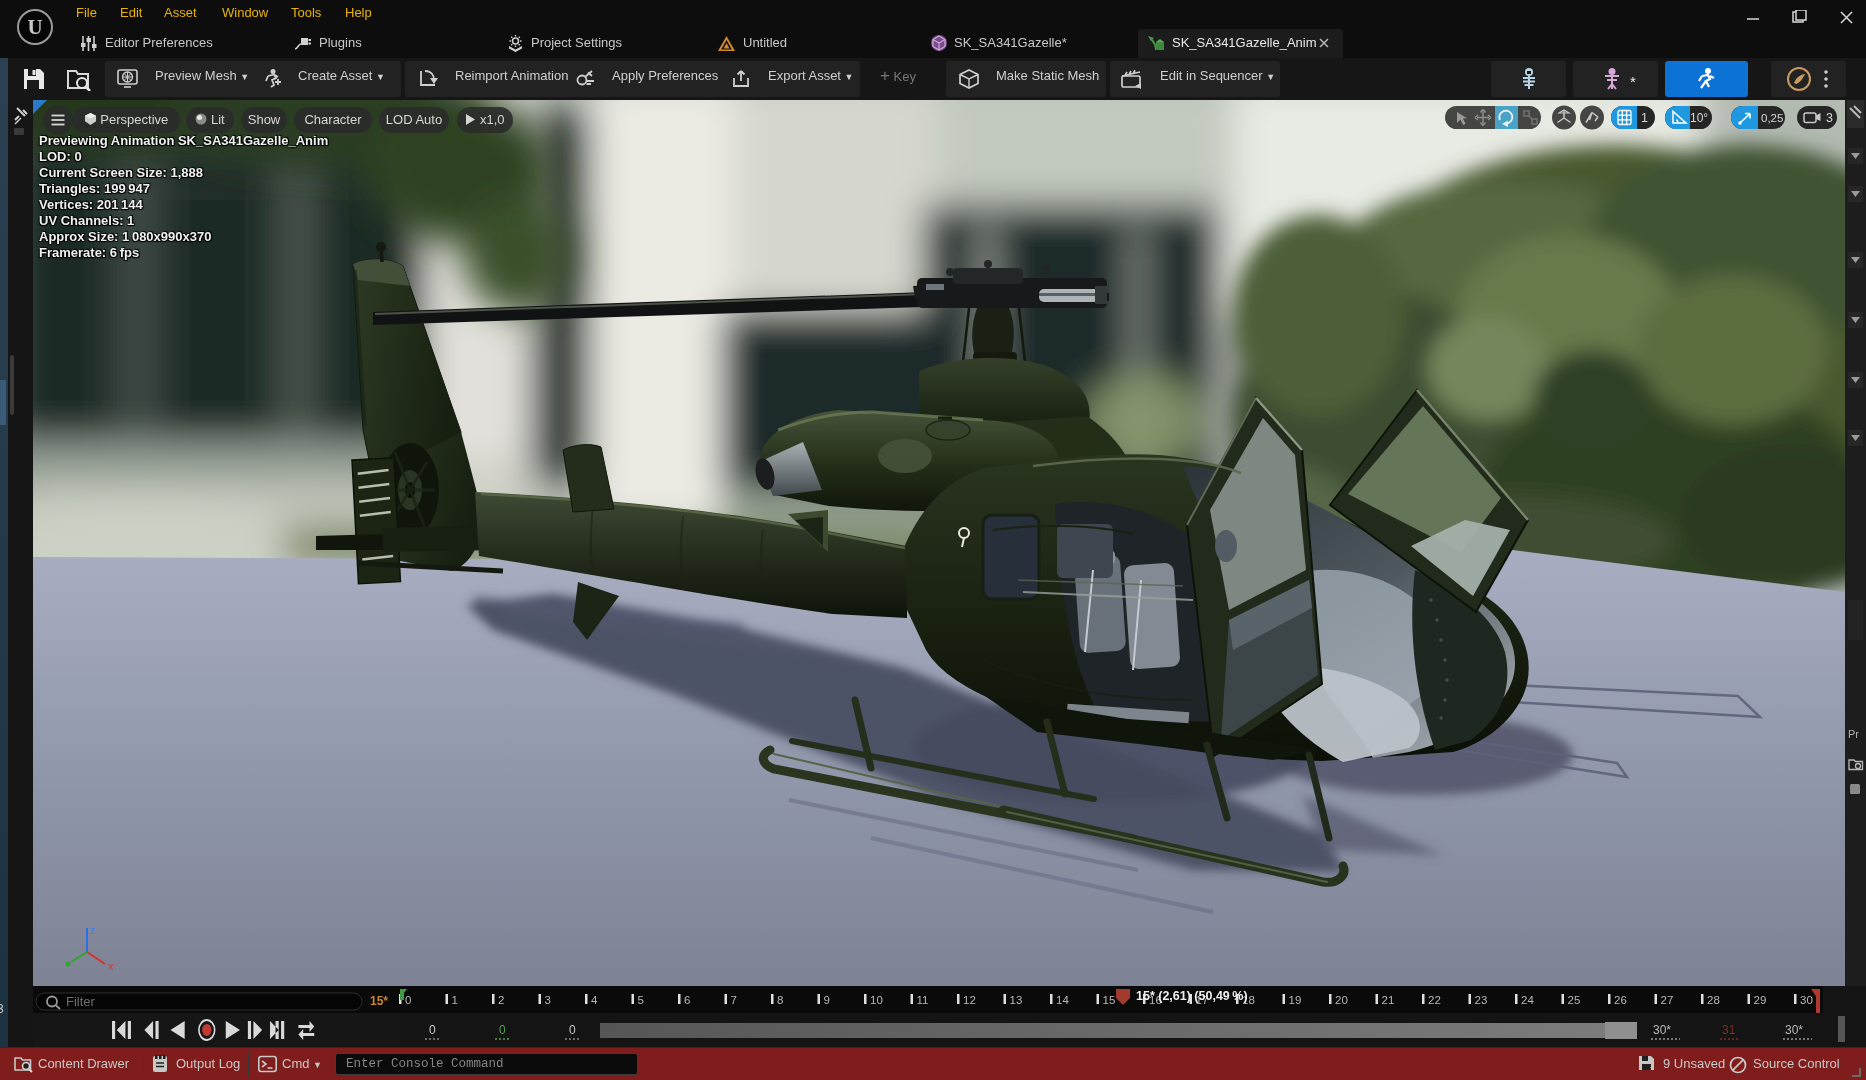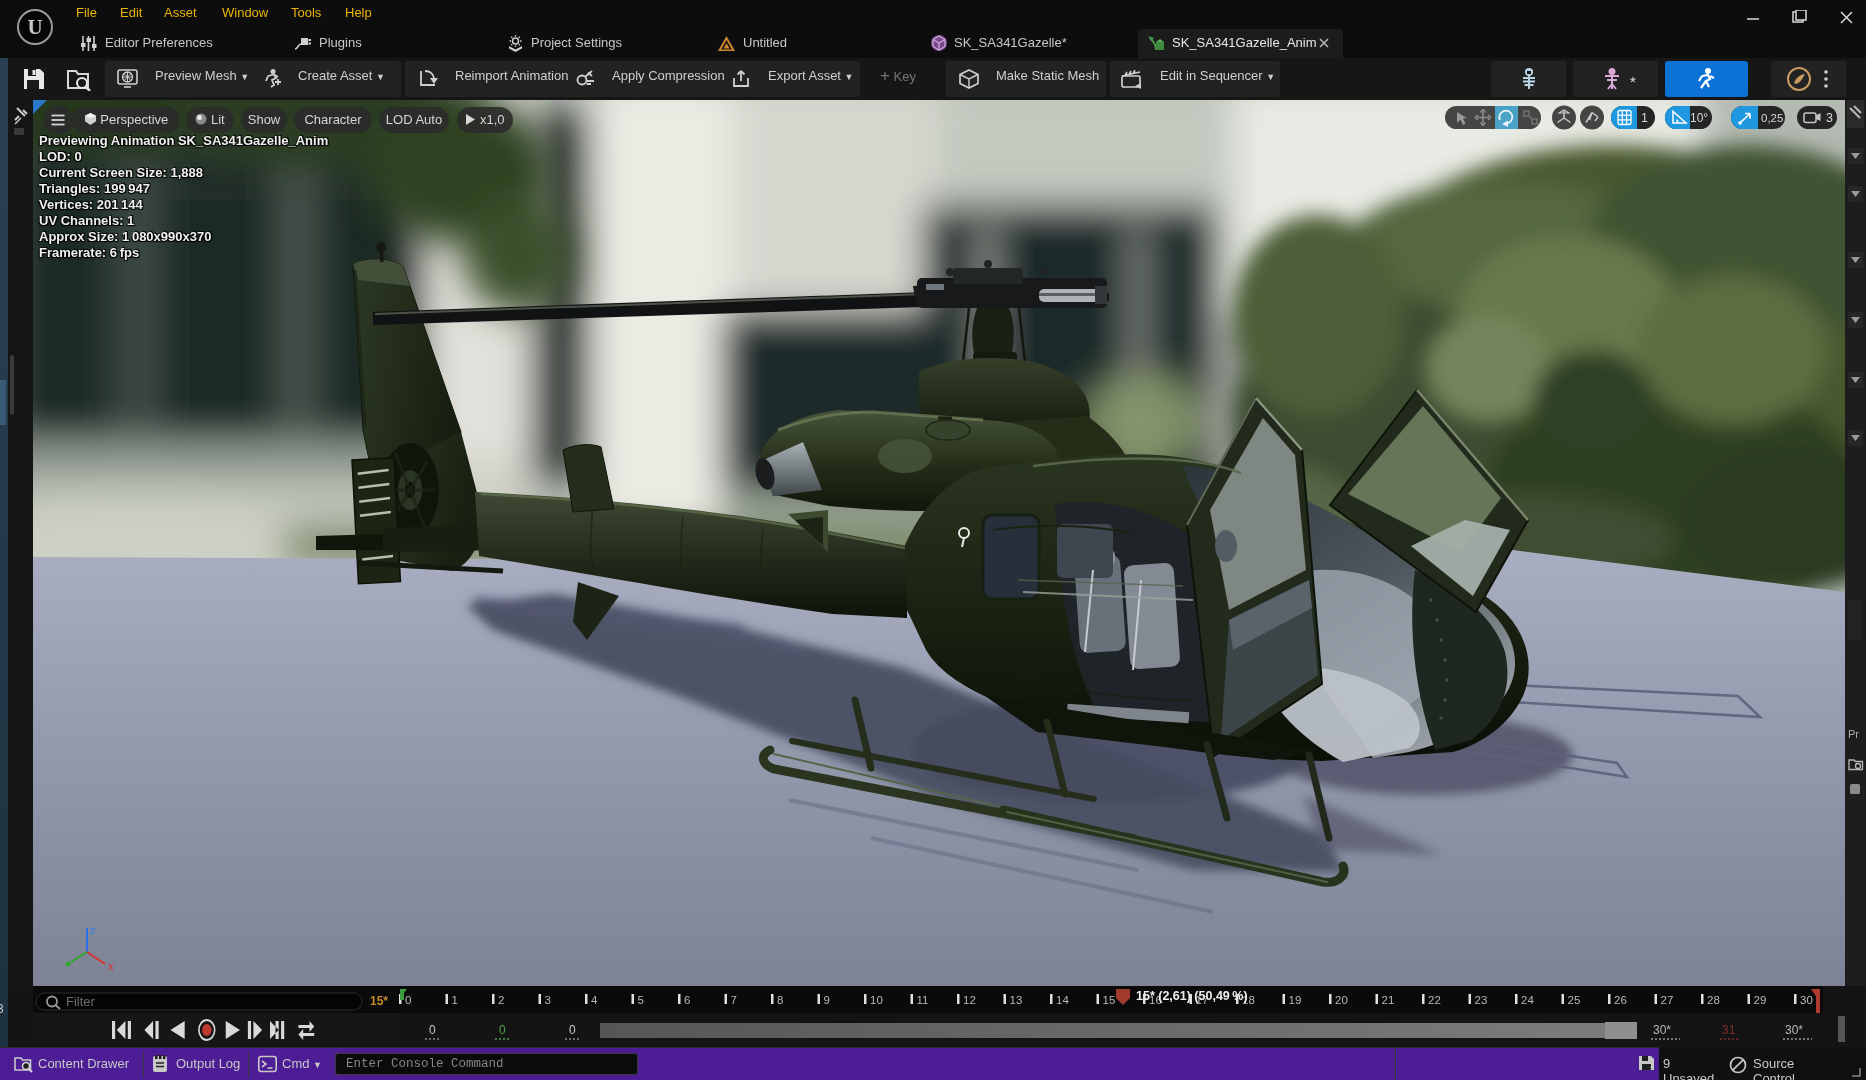--- a/index.html
+++ b/index.html
@@ -21,21 +21,21 @@
   #rightstrip { left:1845px; top:100px; width:21px; height:886px; background:#1d1d1d; }
   
   #viewport { left:33px; top:100px; width:1812px; height:886px; background:#be185d; overflow:hidden; }
   .pill { position:absolute; background:rgba(42,42,42,0.88); border-radius:13px; color:#d6d6d6;
      font-size:13px; line-height:26px; height:26px; text-align:center; }
   #stats { left:6px; top:33px; color:#f0f0f0; font-size:13px; font-weight:bold; line-height:16px;
      text-shadow:1px 1px 1px #000, -1px 1px 1px #000, 1px -1px 1px #000; }
   
   #timeline { left:8px; top:986px; width:1546px; height:61px; background:#121212; }
   
-  #statusbar { left:0; top:1047px; width:1659px; height:33px; background:#4c1d95; border-top:1px solid #2b2b2b;
+  #statusbar { left:0; top:1047px; width:1866px; height:33px; background:#7f1d1d; border-top:1px solid #2b2b2b;
      color:#c8c8c8; font-size:13px; }
   #sliver { left:0; top:0; width:8px; height:1047px; background:linear-gradient(#2c4254,#1d3240); overflow:hidden; }
 </style>
 </head>
 <body>
   <div id="sliver" class="abs">
     <div class="abs" style="left:0;top:380px;width:6px;height:45px;background:#3a5a78;"></div>
     <div class="abs" style="left:-3px;top:1002px;width:10px;height:16px;color:#c8c8c8;font-size:12px;">3</div>
   </div>
 
@@ -136,21 +136,21 @@
     <svg class="abs" style="left:409px;top:10px;" width="22" height="22" viewBox="0 0 22 22">
       <path d="M4,3 v14 h14" fill="none" stroke="#cfcfcf" stroke-width="1.8"></path>
       <path d="M8,3 C14,3 17,7 17,12" fill="none" stroke="#cfcfcf" stroke-width="1.8"></path>
       <path d="M17,16 L13,10 L21,10 Z" fill="#cfcfcf"></path>
     </svg>
     <div class="tbtn" style="left:437px;">Reimport Animation</div>
     <svg class="abs" style="left:566px;top:10px;" width="22" height="22" viewBox="0 0 22 22">
       <circle cx="8" cy="12" r="4.5" fill="none" stroke="#cfcfcf" stroke-width="1.8"></circle>
       <path d="M11,9 L18,3 M14,4.5 L18,8 M12.5,13 L20,13 M12.5,16 L17,16" stroke="#cfcfcf" stroke-width="1.8"></path>
     </svg>
-    <div class="tbtn" style="left:594px;">Apply Compression</div>
+    <div class="tbtn" style="left:594px;">Apply Preferences</div>
     <svg class="abs" style="left:722px;top:10px;" width="22" height="22" viewBox="0 0 22 22">
       <path d="M4,10 v8 h14 v-8" fill="none" stroke="#cfcfcf" stroke-width="1.8"></path>
       <path d="M11,13 L11,3 M11,3 L7.5,6.5 M11,3 L14.5,6.5" stroke="#cfcfcf" stroke-width="1.8" fill="none"></path>
     </svg>
     <div class="tbtn" style="left:750px;">Export Asset <span style="font-size:9px;">▼</span></div>
     <div class="tbtn" style="left:862px;color:#757575;"><span style="font-size:17px;">+</span> Key</div>
     <div class="tgroup" style="left:938px;width:160px;"></div>
     <svg class="abs" style="left:950px;top:10px;" width="22" height="22" viewBox="0 0 22 22">
       <path d="M11,2 L20,6.5 L20,15.5 L11,20 L2,15.5 L2,6.5 Z" fill="none" stroke="#cfcfcf" stroke-width="1.7"></path>
       <path d="M2,6.5 L11,11 L20,6.5 M11,11 L11,20" stroke="#cfcfcf" stroke-width="1.4" fill="none"></path>

